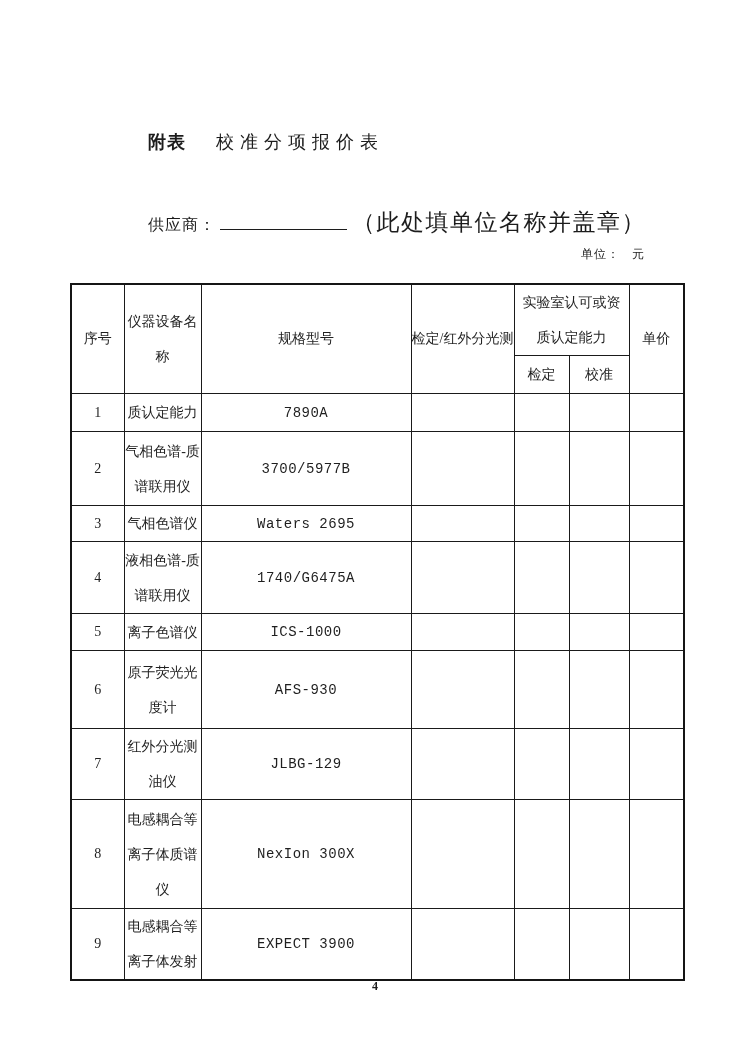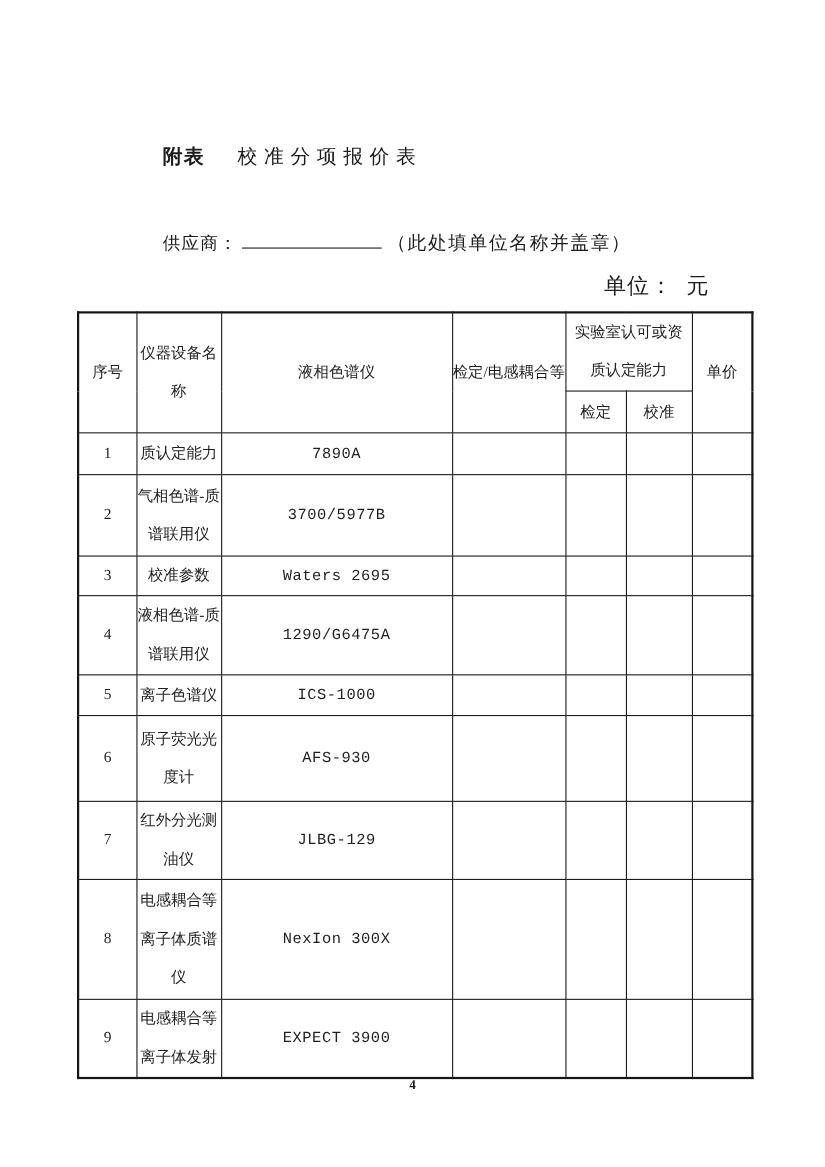--- a/index.html
+++ b/index.html
@@ -19,24 +19,24 @@
   .doc-title .t-rest{font-weight:400;letter-spacing:6px;margin-left:30px;}
   .supplier-line{
     position:absolute;left:148px;top:207px;
     font-size:16px;white-space:nowrap;letter-spacing:1px;
   }
   .supplier-blank{
     display:inline-block;width:127px;height:18px;
     border-bottom:1.5px solid #1c1c1c;
     margin:0 5px 0 4px;vertical-align:baseline;
   }
-  .supplier-note{letter-spacing:1.5px;font-size:17px;text-align:right;}
+  .supplier-note{letter-spacing:1.5px;font-size:23px;text-align:right;}
   .unit-line{
     position:absolute;top:246px;right:105px;
-    font-size:20px;letter-spacing:1px;white-space:nowrap;margin-left:20px;
+    font-size:12px;letter-spacing:1px;white-space:nowrap;margin-left:20px;
   }
   .unit-value{margin-left:12px;}
   table.quote{
     position:absolute;left:70px;top:283px;
     width:613px;border-collapse:collapse;table-layout:fixed;
     border:2.5px solid #151515;
   }
   table.quote td{
     border:1.5px solid #1a1a1a;
     text-align:center;vertical-align:middle;
@@ -76,22 +76,22 @@
       <col style="width:103px">
       <col style="width:55px">
       <col style="width:60px">
       <col style="width:55px">
   </colgroup>
   <tbody>
     <tr style="height:69px">
       <td rowspan="2">序号</td>
       <td rowspan="2" class="multiline">仪器设备名
 称</td>
-      <td rowspan="2">液相色谱仪</td>
-      <td rowspan="2">检定/电感耦合等</td>
+      <td rowspan="2">规格型号</td>
+      <td rowspan="2">检定/红外分光测</td>
       <td colspan="2" class="multiline">实验室认可或资
 质认定能力</td>
       <td rowspan="2">单价</td>
     </tr>
     <tr style="height:38px">
       <td>检定</td>
       <td>校准</td>
     </tr>
 
     <tr style="height:38px">
@@ -108,32 +108,32 @@
       <td class="multiline">气相色谱-质
 谱联用仪</td>
       <td class="model-cell">3700/5977B</td>
       <td></td>
       <td></td>
       <td></td>
       <td></td>
     </tr>
     <tr style="height:36px">
       <td>3</td>
-      <td class="multiline">校准参数</td>
+      <td class="multiline">气相色谱仪</td>
       <td class="model-cell">Waters 2695</td>
       <td></td>
       <td></td>
       <td></td>
       <td></td>
     </tr>
     <tr style="height:72px">
       <td>4</td>
       <td class="multiline">液相色谱-质
 谱联用仪</td>
-      <td class="model-cell">1290/G6475A</td>
+      <td class="model-cell">1740/G6475A</td>
       <td></td>
       <td></td>
       <td></td>
       <td></td>
     </tr>
     <tr style="height:37px">
       <td>5</td>
       <td class="multiline">离子色谱仪</td>
       <td class="model-cell">ICS-1000</td>
       <td></td>

